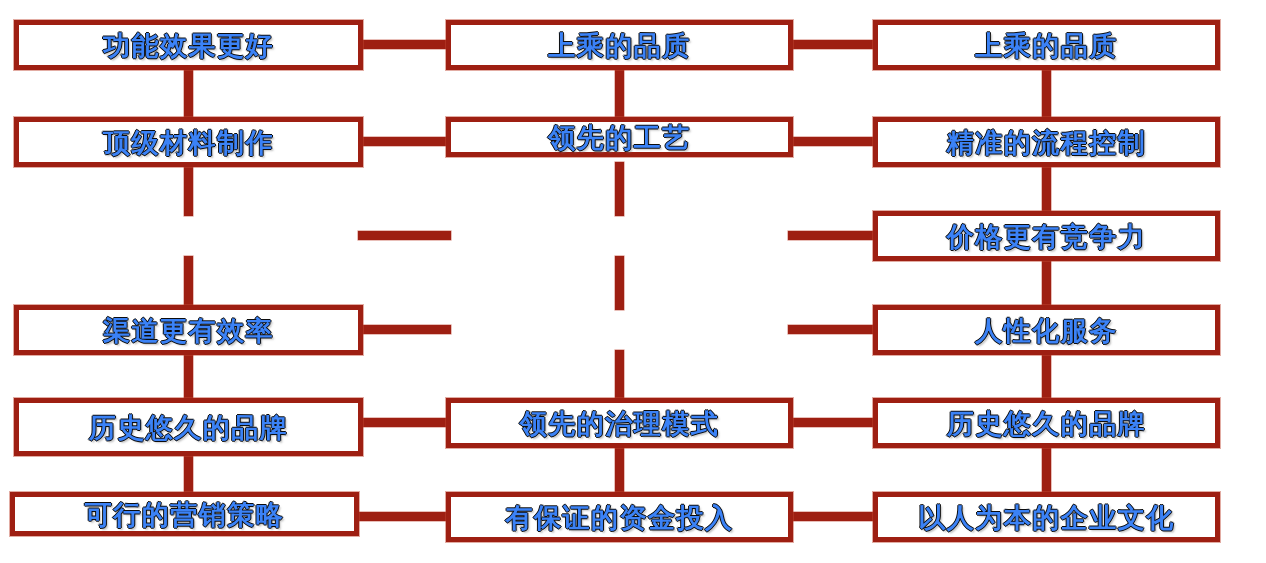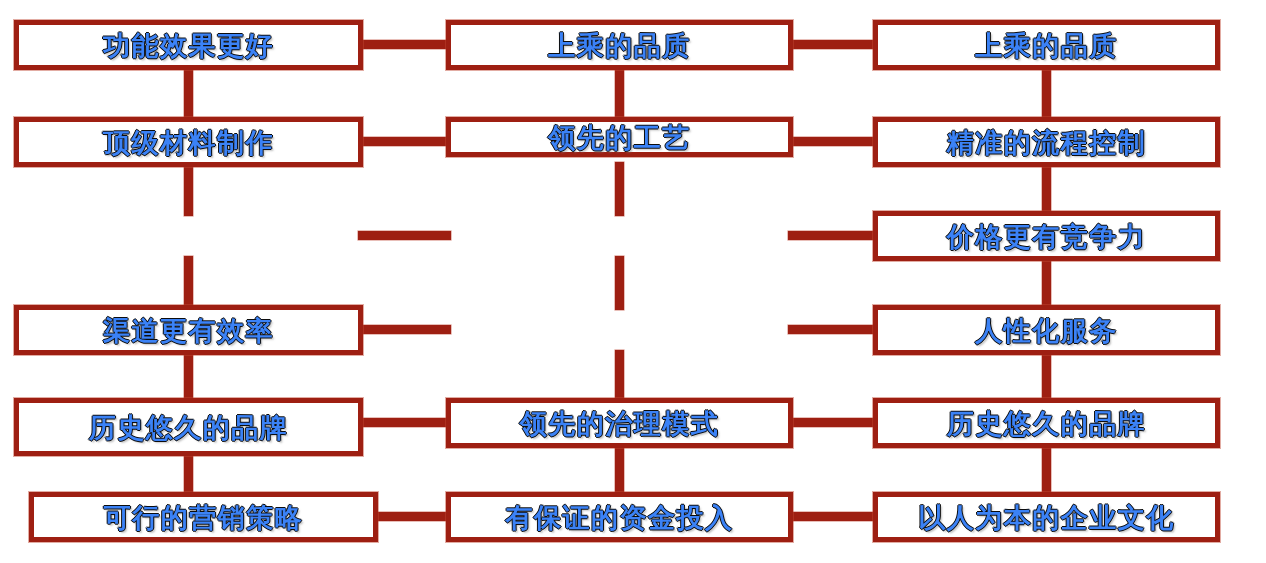--- a/index.html
+++ b/index.html
@@ -142,21 +142,21 @@
   <div class="node-box" style="left:14px; top:398px; width:349px; height:58px;">
     <span class="node-label">历史悠久的品牌</span>
   </div>
   <div class="node-box" style="left:446px; top:398px; width:347px; height:50px;">
     <span class="node-label">领先的治理模式</span>
   </div>
   <div class="node-box" style="left:873px; top:398px; width:347px; height:50px;">
     <span class="node-label">历史悠久的品牌</span>
   </div>
 
-  <div class="node-box" style="left:29px; top:492px; width:349px; height:50px;">
+  <div class="node-box" style="left:10px; top:492px; width:349px; height:44px;">
     <span class="node-label">可行的营销策略</span>
   </div>
   <div class="node-box" style="left:446px; top:492px; width:347px; height:50px;">
     <span class="node-label">有保证的资金投入</span>
   </div>
   <div class="node-box" style="left:873px; top:492px; width:347px; height:50px;">
     <span class="node-label">以人为本的企业文化</span>
   </div>
 
 </div>

